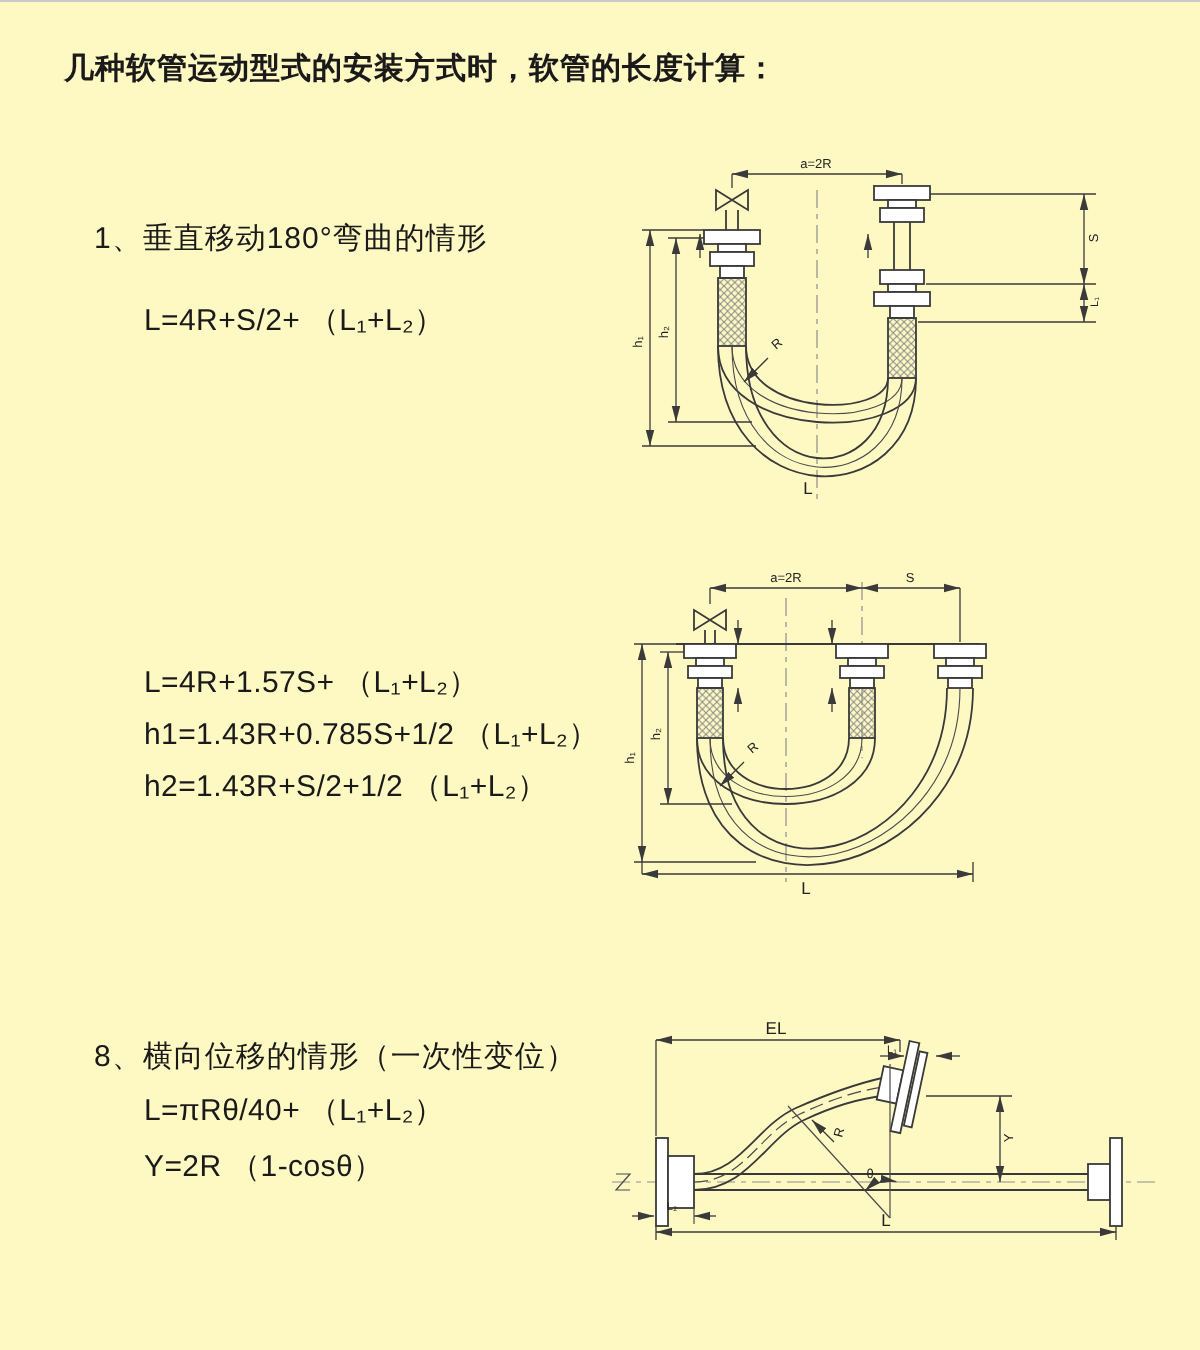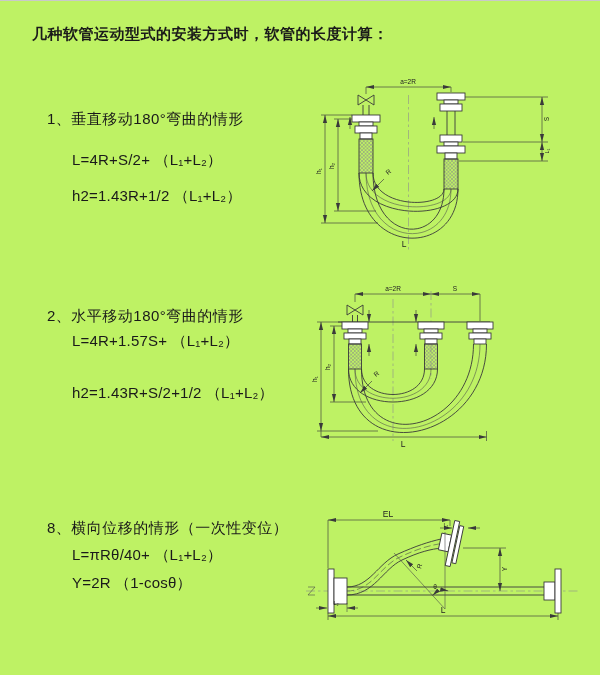--- a/index.html
+++ b/index.html
@@ -1,17 +1,17 @@
 <!DOCTYPE html>
 <html><head>
 <meta charset="utf-8">
 <style>
   html,body{margin:0;padding:0;background:#e9e9e9;}
   .page{
-    position:relative;width:600px;height:675px;background:#bef264;
+    position:relative;width:600px;height:675px;background:#fef9c3;
     border-top:1px solid #c9c9c9;overflow:hidden;
     font-family:"Liberation Sans","DejaVu Sans",sans-serif;color:#1a1a1a;
   }
   .title{position:absolute;left:32px;top:24px;font-size:15px;font-weight:bold;letter-spacing:.5px;}
   .sec-heading{position:absolute;font-size:15px;font-weight:normal;letter-spacing:.5px;}
   .formula{position:absolute;font-size:15px;font-weight:normal;letter-spacing:.2px;white-space:pre;}
   svg{position:absolute;overflow:visible;}
   .ln{stroke:#3a3a3a;stroke-width:.9;fill:none;}
   .tn{stroke:#4a4a4a;stroke-width:.6;fill:none;}
   .dim{stroke:#3a3a3a;stroke-width:.65;fill:none;}
@@ -39,24 +39,23 @@
       <marker id="as" markerWidth="9" markerHeight="6" refX="1" refY="3" orient="auto" markerUnits="userSpaceOnUse">
         <path d="M9,0.9L1,3L9,5.1Z" fill="#3a3a3a"></path>
       </marker>
     </defs>
   </svg>
 
   <div class="title">几种软管运动型式的安装方式时，软管的长度计算：</div>
 
   <div class="sec-heading" style="left:47px;top:109px">1、垂直移动180°弯曲的情形</div>
   <div class="formula" style="left:72px;top:150px">L=4R+S/2+ （L₁+L₂）</div>
-  <div class="formula" style="left:72px;top:186px">h2=1.43R+1/2 （L₁+L₂）</div>
-
-  <div class="sec-heading" style="left:47px;top:306px">2、水平移动180°弯曲的情形</div>
+
   <div class="formula" style="left:72px;top:331px">L=4R+1.57S+ （L₁+L₂）</div>
+  <div class="formula" style="left:72px;top:357px">h1=1.43R+0.785S+1/2 （L₁+L₂）</div>
   <div class="formula" style="left:72px;top:383px">h2=1.43R+S/2+1/2 （L₁+L₂）</div>
 
   <div class="sec-heading" style="left:47px;top:518px">8、横向位移的情形（一次性变位）</div>
   <div class="formula" style="left:72px;top:545px">L=πRθ/40+ （L₁+L₂）</div>
   <div class="formula" style="left:72px;top:573px">Y=2R （1-cosθ）</div>
 
   <svg style="left:308px;top:70px" width="292" height="192" viewBox="0 0 292 192">
     <line class="cl" x1="100.5" y1="24" x2="100.5" y2="180"></line>
 
     <g>

